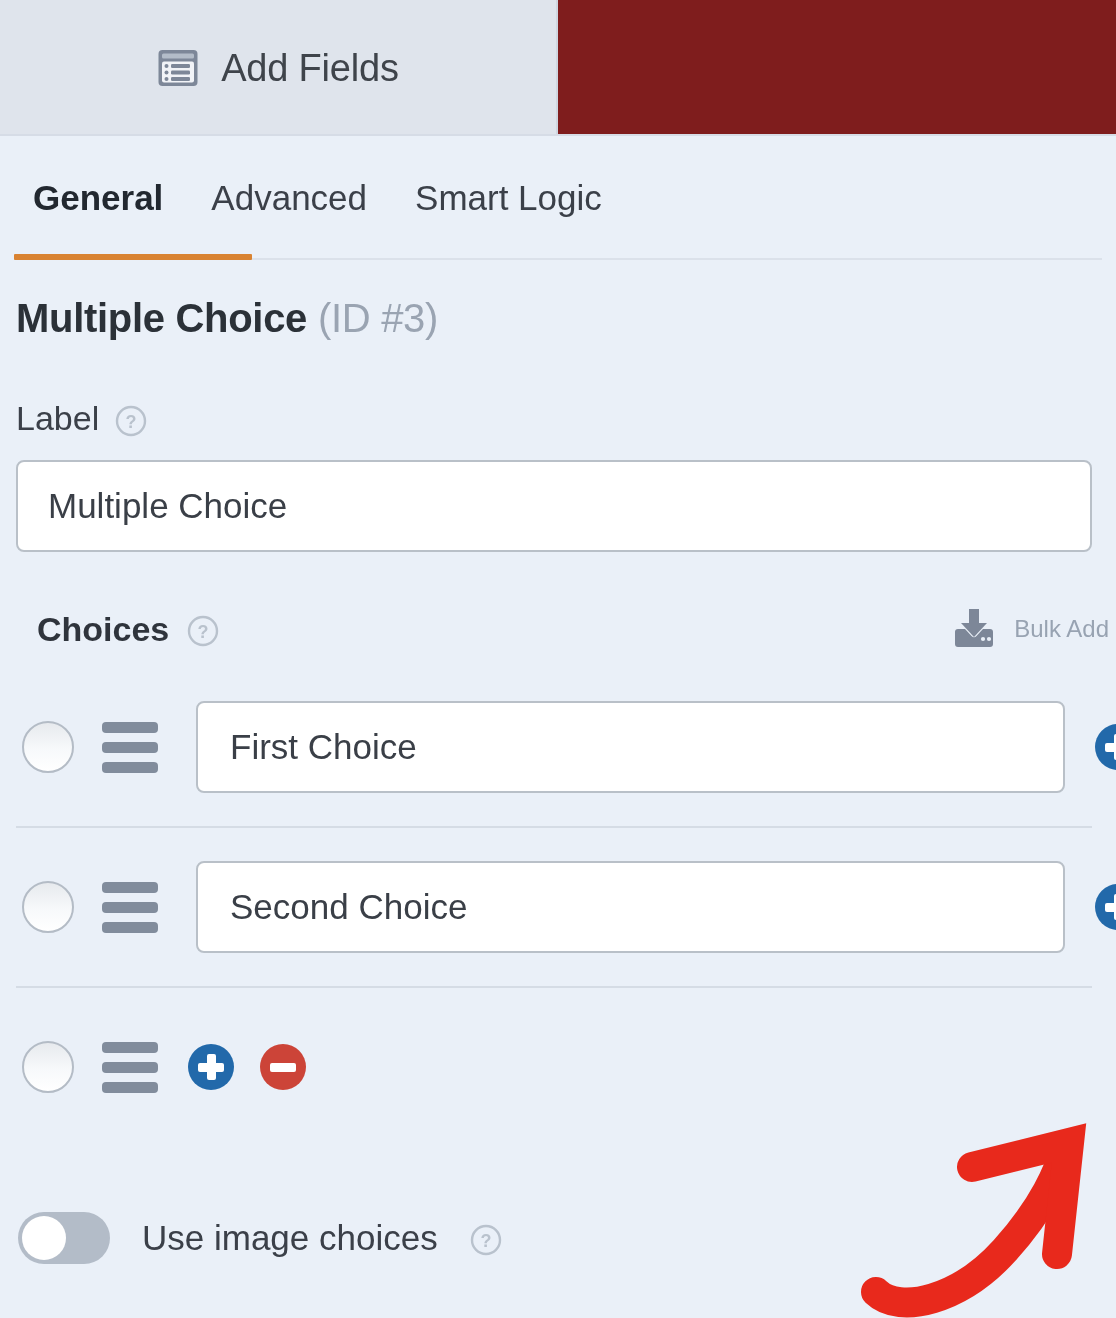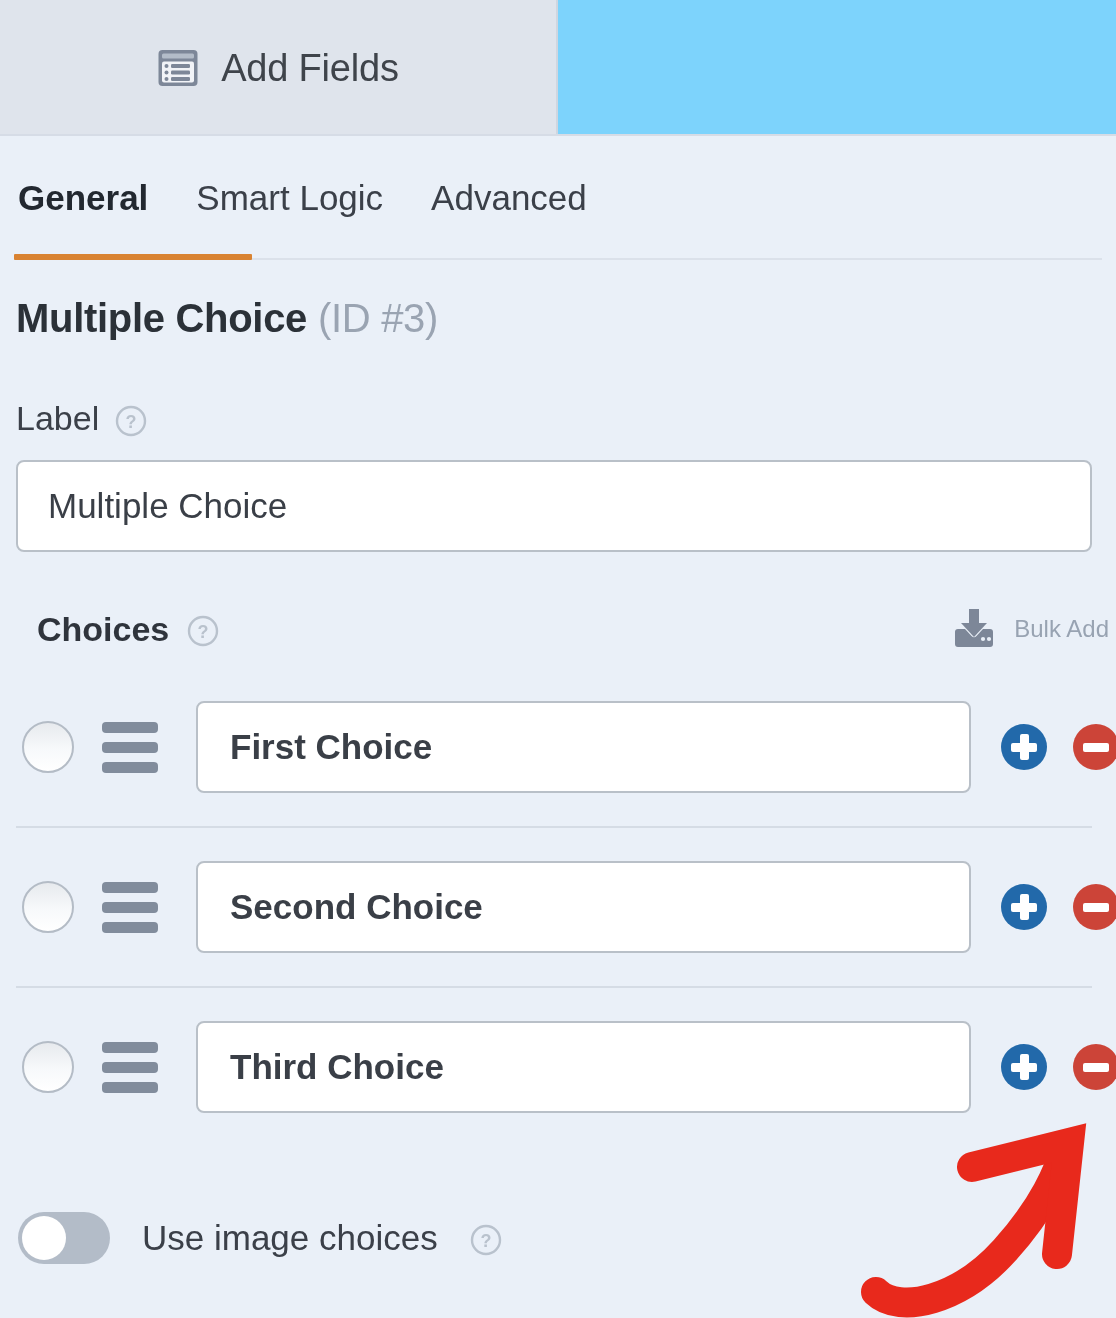--- a/index.html
+++ b/index.html
@@ -15,21 +15,21 @@
     width: 1116px;
     height: 1318px;
     background: #eaf0f8;
   }
 
   
   .topbar {
     display: flex;
     height: 136px;
     width: 100%;
-    background: #7dd3fc;
+    background: #7f1d1d;
   }
   .top-tab {
     flex: 0 0 50%;
     height: 136px;
     display: flex;
     align-items: center;
     justify-content: center;
     gap: 22px;
     position: relative;
   }
@@ -64,21 +64,21 @@
     height: 124px;
     padding: 0 16px;
     display: flex;
     align-items: flex-start;
   }
   .subtab-row {
     display: flex;
     align-items: baseline;
     gap: 48px;
     padding-top: 42px;
-    margin-left: 2px;
+    margin-left: 17px;
   }
   .subtab {
     font-size: 35px;
     color: #3b4049;
     position: relative;
     white-space: nowrap;
   }
   .subtab.active { font-weight: 700; color: #222830; }
   .subtabs-underline {
     position: absolute;
@@ -197,31 +197,30 @@
   }
   .drag-handle span {
     display: block;
     height: 11px;
     border-radius: 4px;
     background: #818c9c;
   }
   .choice-input {
     margin-left: 38px;
     flex: 0 0 auto;
-    width: 775px;
+    width: 869px;
     height: 92px;
     background: #ffffff;
     border: 2px solid #b9c0c8;
     border-radius: 8px;
     display: flex;
     align-items: center;
     padding: 0 32px;
     font-size: 35px;
     color: #3a3f47;
-    font-weight: bold;
   }
   .row-actions {
     margin-left: 30px;
     display: flex;
     align-items: center;
     gap: 26px;
     flex: 0 0 auto;
   }
   .circle-btn {
     width: 46px; height: 46px;
@@ -309,22 +308,22 @@
       <span class="top-tab-label">Add Fields</span>
     </div>
 
 
     <div class="topbar-bottom-line"></div>
   </div>
 
   <div class="subtabs">
     <div class="subtab-row">
       <span class="subtab active">General</span>
+      <span class="subtab">Advanced</span>
       <span class="subtab">Smart Logic</span>
-      <span class="subtab">Advanced</span>
     </div>
     <div class="subtabs-underline"></div>
     <div class="subtabs-active-underline"></div>
   </div>
 
   <div class="body">
 
     <div class="field-title">
       <span>Multiple Choice</span>
       <span class="fid">(ID #3)</span>
@@ -416,23 +415,20 @@
 
       <div class="choice-sep"></div>
 
       <div class="choice-row">
         <span class="radio-dot"></span>
         <span class="drag-handle">
             <span></span>
             <span></span>
             <span></span>
           </span>
-        <span class="choice-input">
-          <span>Third Choice</span>
-        </span>
         <span class="row-actions">
           <span class="circle-btn add">
               <i class="bar-h"></i>
               <i class="bar-v"></i>
             </span>
           <span class="circle-btn remove">
               <i class="bar-h"></i>
             </span>
         </span>
       </div>

